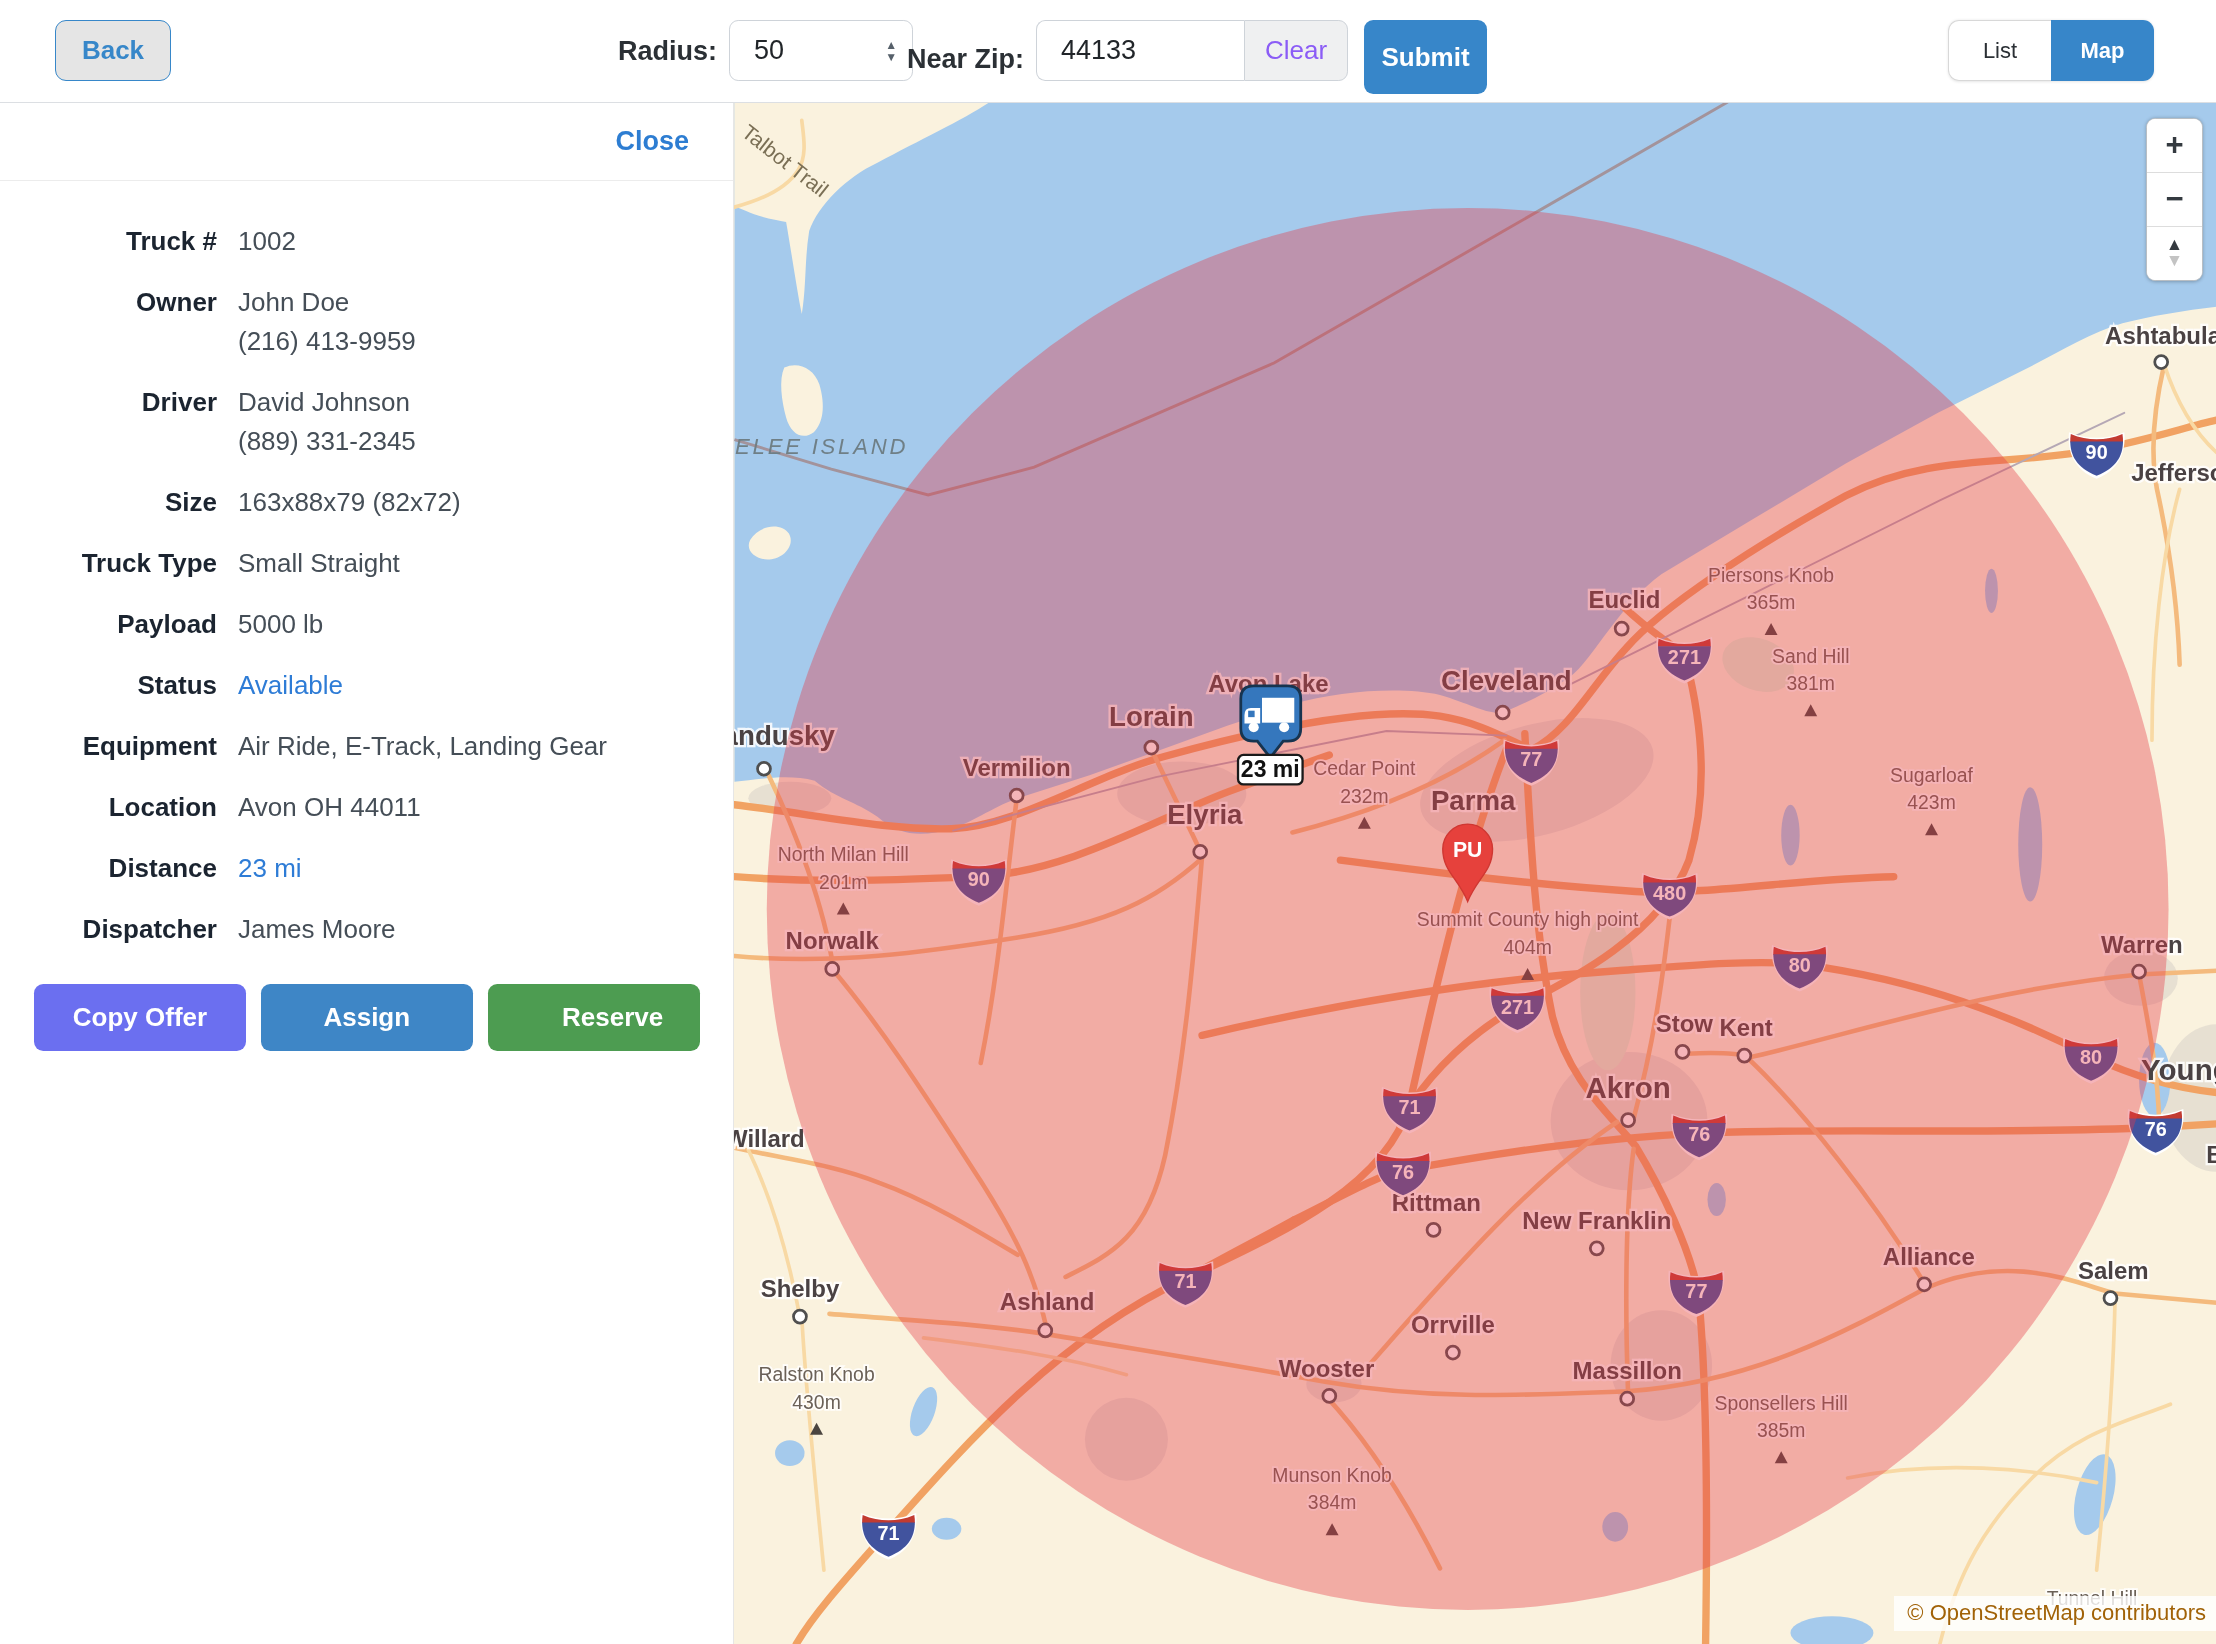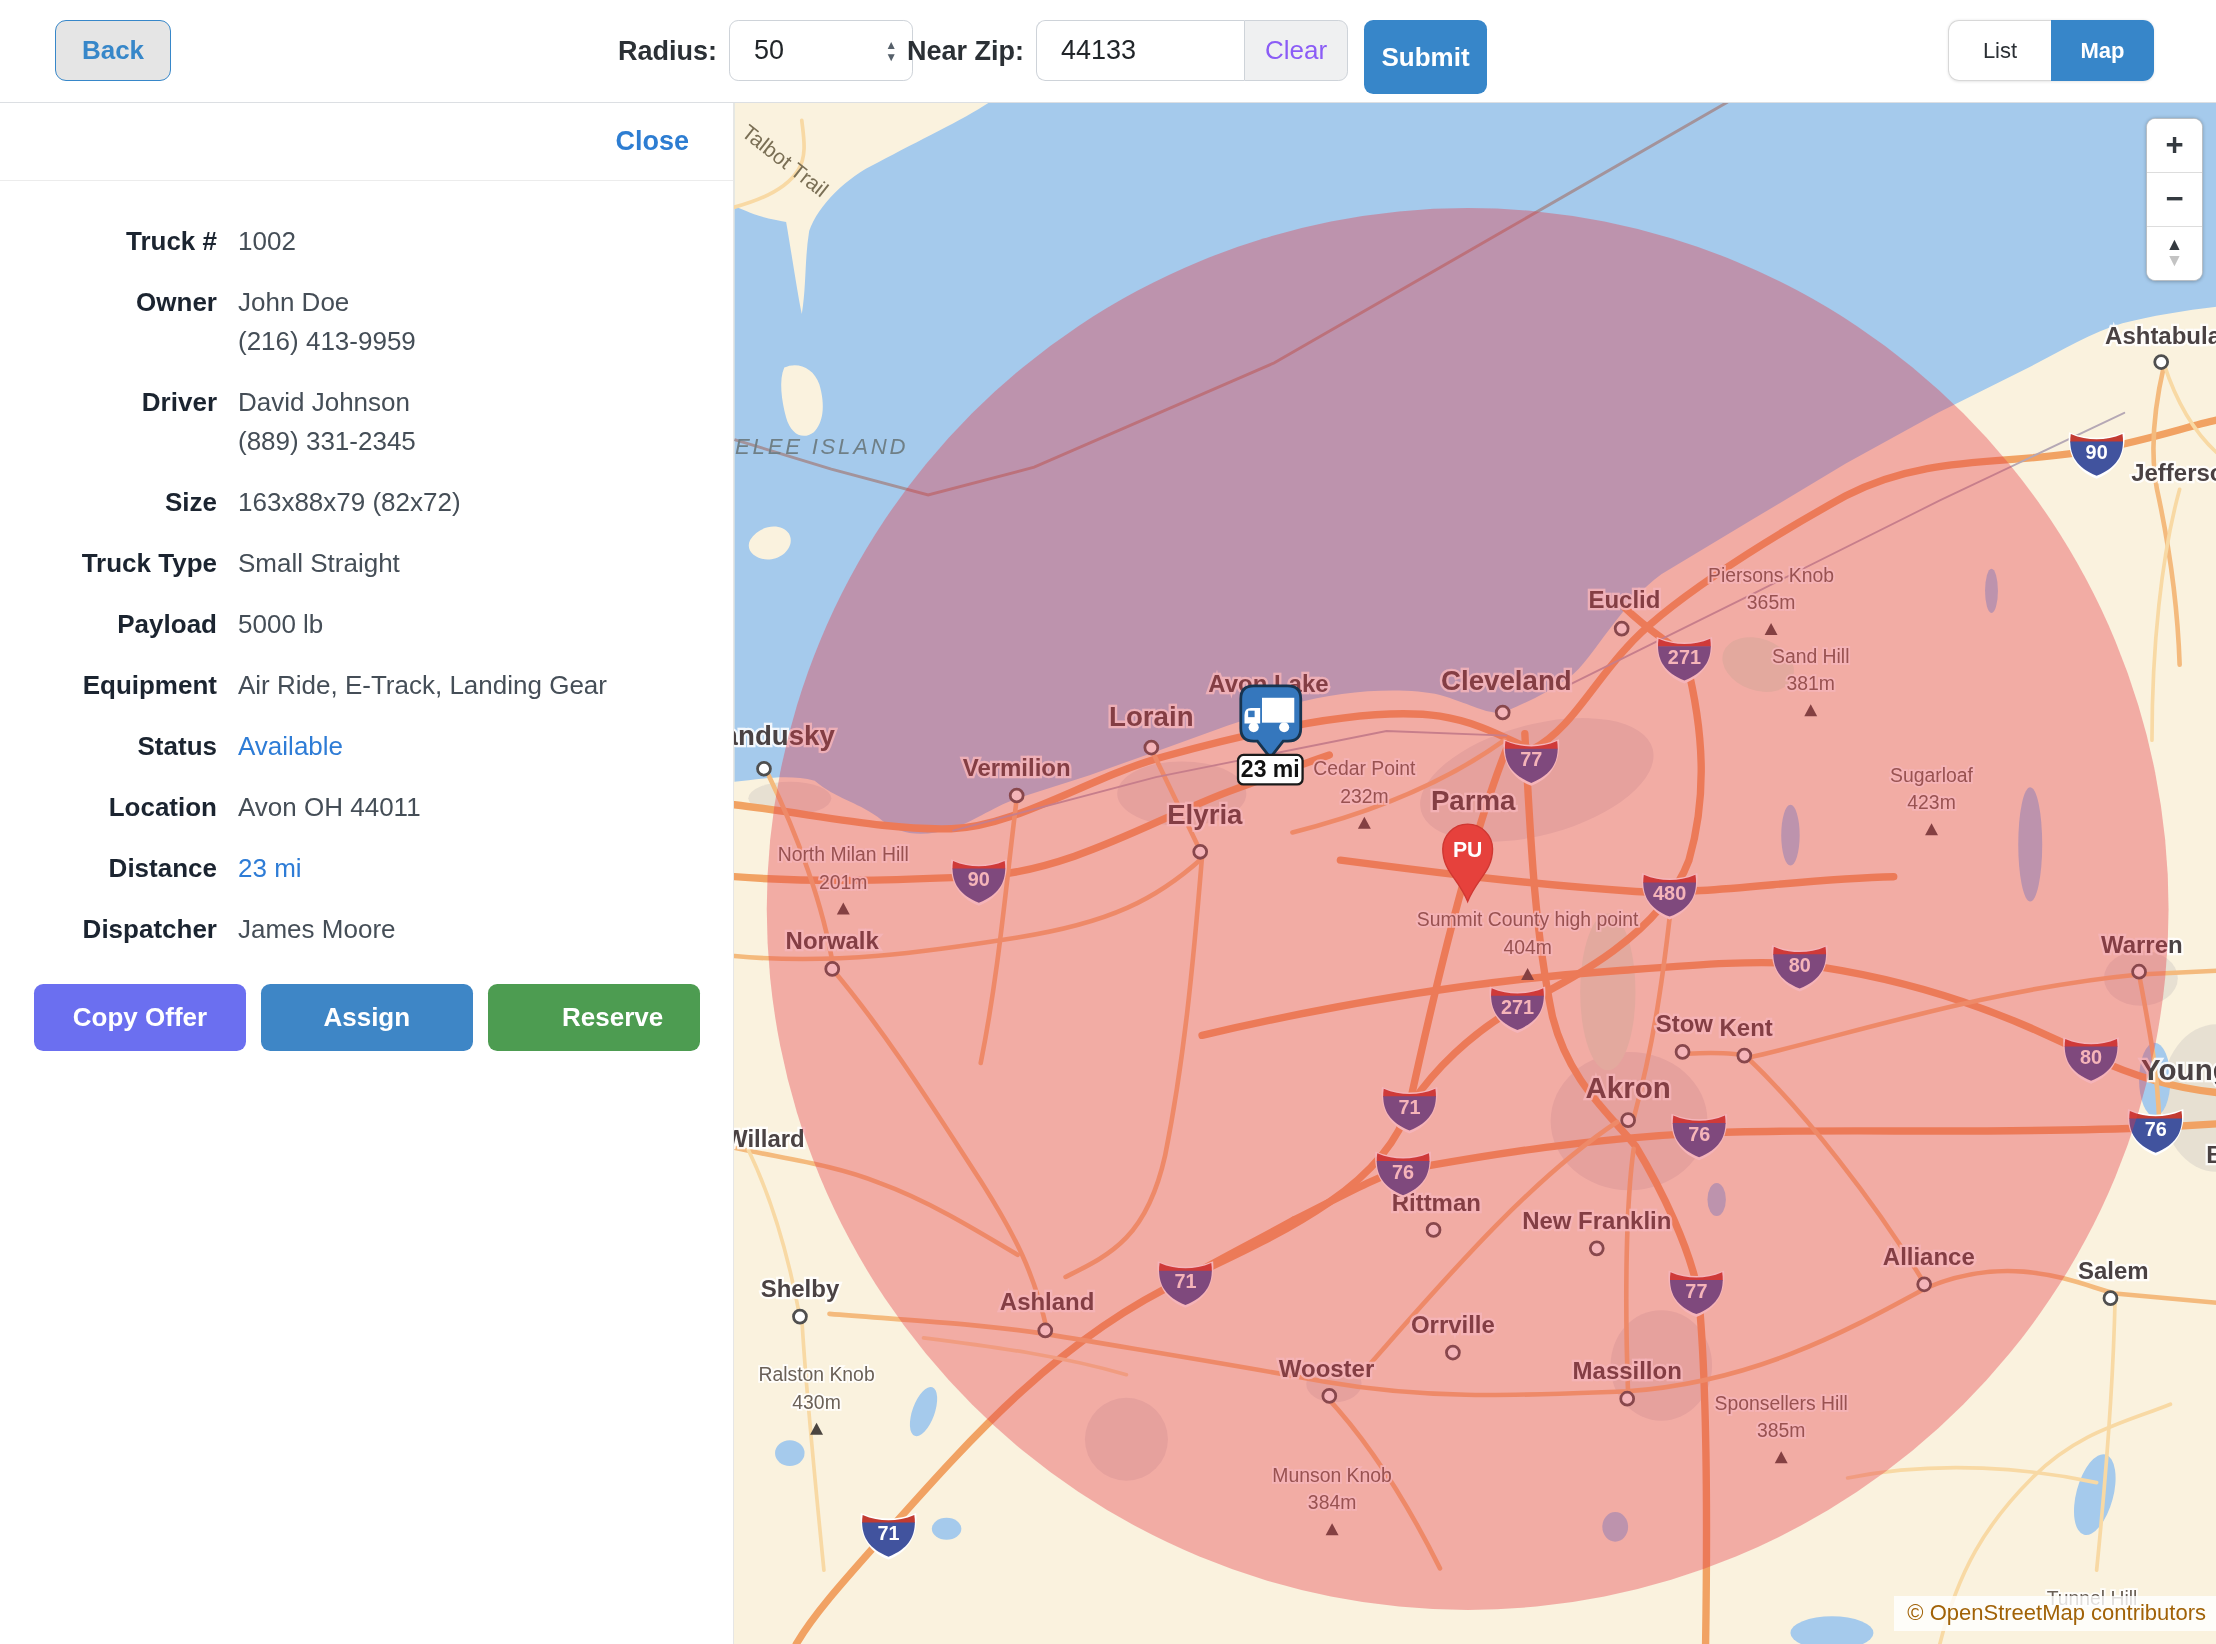--- a/index.html
+++ b/index.html
@@ -6,21 +6,21 @@
     font-family:"Liberation Sans","DejaVu Sans",sans-serif;}
   
   .toolbar{position:absolute;left:0;top:0;width:2217px;height:102px;background:#fff;
     border-bottom:0.9px solid #dcdfe3;z-index:40;}
   .btn{box-sizing:border-box;display:flex;align-items:center;justify-content:center;
     font-size:26px;border-radius:9.2px;cursor:pointer;user-select:none;}
   .back-btn{position:absolute;left:55px;top:20px;width:116px;height:61px;border:1.8px solid #3787c9;
     color:#3787c9;background:#e5e5e5;border-radius:11px;font-weight:700;}
   .tb-label{position:absolute;top:51px;transform:translateY(-50%);font-size:27px;color:#2b3035;font-weight:600;}
   .lab-radius{left:618px;}
-  .lab-zip{left:907px;}
+  .lab-zip{left:907px;margin-top:8px;}
   .num-input{position:absolute;left:729px;top:20px;width:184px;height:61px;box-sizing:border-box;
     border:1.4px solid #ced3d9;border-radius:9.2px;font-size:27px;color:#212529;display:flex;align-items:center;
     padding-left:24px;background:#fff;}
   .spinner{position:absolute;right:14.8px;top:50%;transform:translateY(-50%);display:flex;flex-direction:column;
     gap:0.9px;font-size:12px;line-height:12px;color:#56606a;cursor:pointer;}
   .zip-group{position:absolute;left:1036px;top:20px;height:61px;display:flex;}
   .zip-input{box-sizing:border-box;width:208px;height:61px;border:1.4px solid #ced3d9;border-right:none;
     border-radius:9.2px 0 0 9.2px;font-size:27px;color:#212529;display:flex;align-items:center;padding-left:24px;background:#fff;}
   .clear-btn{box-sizing:border-box;width:104px;height:61px;border:1.4px solid #ced3d9;border-radius:0 9.2px 9.2px 0;
     background:#eff0f1;color:#8b5cf6;font-size:26px;}
@@ -120,29 +120,29 @@
           <div>Small Straight</div>
         </div>
       </div>
       <div class="frow">
         <div class="flabel">Payload</div>
         <div class="fvals">
           <div>5000 lb</div>
         </div>
       </div>
       <div class="frow">
-        <div class="flabel">Equipment</div>
-        <div class="fvals">
-          <div>Air Ride, E-Track, Landing Gear</div>
-        </div>
-      </div>
-      <div class="frow">
         <div class="flabel">Status</div>
         <div class="fvals hl">
           <div>Available</div>
+        </div>
+      </div>
+      <div class="frow">
+        <div class="flabel">Equipment</div>
+        <div class="fvals">
+          <div>Air Ride, E-Track, Landing Gear</div>
         </div>
       </div>
       <div class="frow">
         <div class="flabel">Location</div>
         <div class="fvals">
           <div>Avon OH 44011</div>
         </div>
       </div>
       <div class="frow">
         <div class="flabel">Distance</div>

